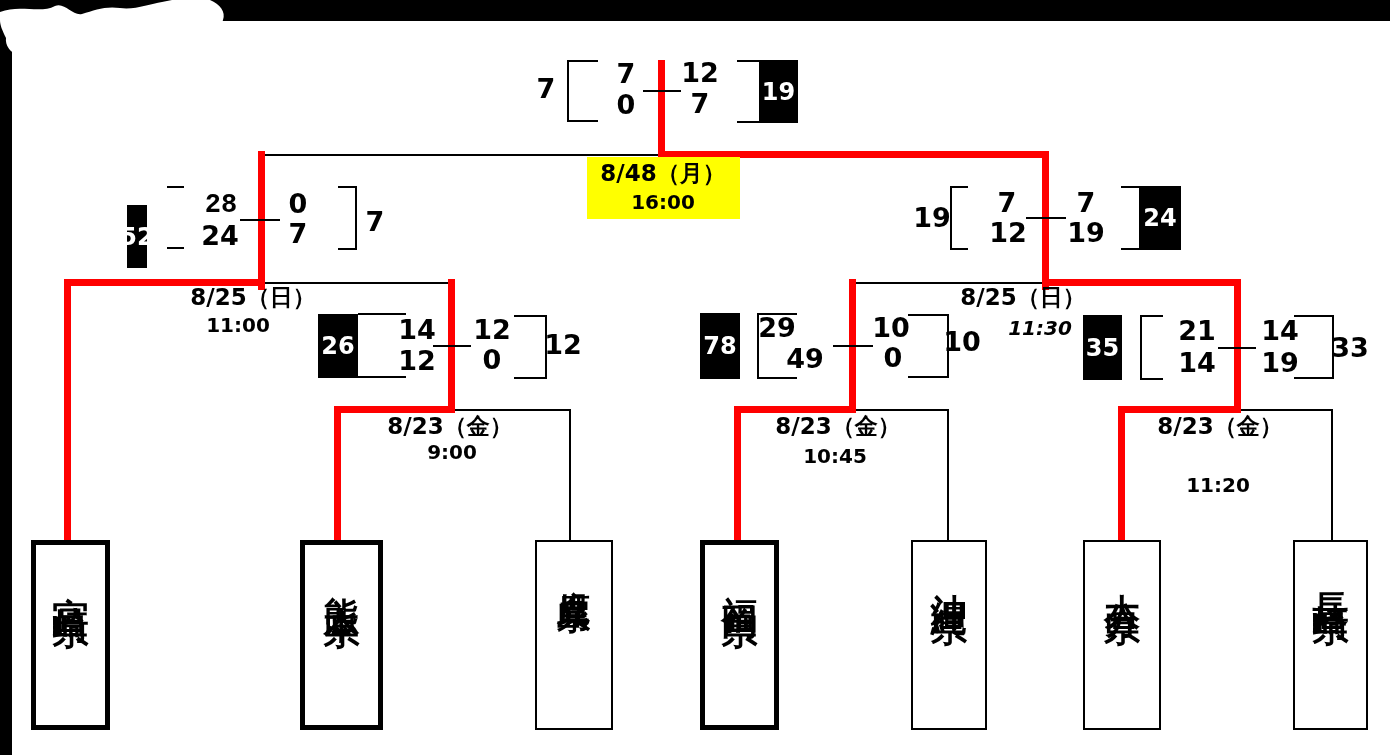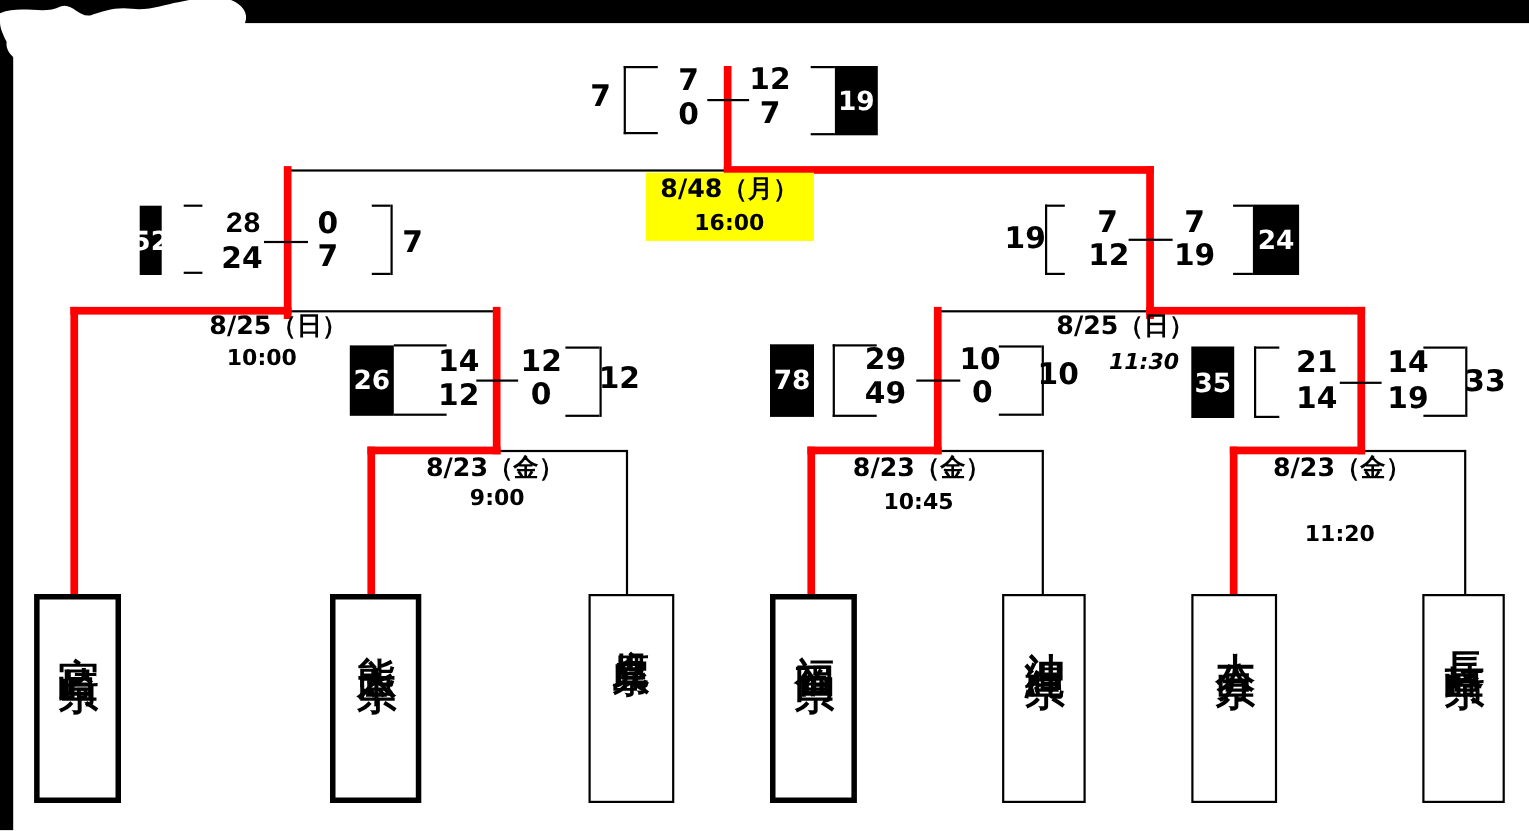--- a/index.html
+++ b/index.html
@@ -88,34 +88,34 @@
   <div class="hline" style="left:643px;top:90px;width:38px;"></div>
   <div class="score" style="left:700px;top:72px;">12</div>
   <div class="score" style="left:700px;top:103px;">7</div>
   <div class="hline" style="left:737px;top:60px;width:22px;"></div>
   <div class="hline" style="left:737px;top:121px;width:22px;"></div>
   <div class="wbox" style="left:759px;top:60px;width:39px;height:63px;">19</div>
   <div class="schedule-hl" style="left:587px;top:157px;width:153px;height:62px;"></div>
   <div class="date" style="left:663px;top:173px;">8/48（月）</div>
   <div class="time" style="left:663px;top:202px;">16:00</div>
 
-  <div class="wbox" style="left:127px;top:187px;width:20px;height:63px;">52</div>
+  <div class="wbox" style="left:127px;top:205px;width:20px;height:63px;">52</div>
   <div class="hline" style="left:167px;top:186px;width:17px;"></div>
   <div class="hline" style="left:167px;top:247px;width:17px;"></div>
   <div class="score" style="left:221px;top:205px;font-family:Liberation Mono, monospace;">28</div>
   <div class="score" style="left:220px;top:235px;">24</div>
   <div class="hline" style="left:240px;top:219px;width:40px;"></div>
   <div class="score" style="left:298px;top:203px;">0</div>
   <div class="score" style="left:298px;top:233px;">7</div>
   <div class="vline" style="left:355px;top:186px;height:64px;"></div>
   <div class="hline" style="left:338px;top:186px;width:17px;"></div>
   <div class="hline" style="left:338px;top:248px;width:17px;"></div>
   <div class="score" style="left:375px;top:221px;">7</div>
   <div class="date" style="left:253px;top:297px;">8/25（日）</div>
-  <div class="time" style="left:238px;top:325px;">10:00</div>
+  <div class="time" style="left:238px;top:325px;">11:00</div>
 
   <div class="score" style="left:932px;top:217px;">19</div>
   <div class="vline" style="left:950px;top:186px;height:64px;"></div>
   <div class="hline" style="left:950px;top:186px;width:18px;"></div>
   <div class="hline" style="left:950px;top:248px;width:18px;"></div>
   <div class="score" style="left:1007px;top:202px;">7</div>
   <div class="score" style="left:1008px;top:232px;">12</div>
   <div class="hline" style="left:1026px;top:217px;width:40px;"></div>
   <div class="score" style="left:1086px;top:202px;">7</div>
   <div class="score" style="left:1086px;top:232px;">19</div>
@@ -137,21 +137,21 @@
   <div class="hline" style="left:514px;top:315px;width:31px;"></div>
   <div class="hline" style="left:514px;top:377px;width:31px;"></div>
   <div class="score" style="left:563px;top:344px;">12</div>
   <div class="date" style="left:450px;top:426px;">8/23（金）</div>
   <div class="time" style="left:452px;top:452px;">9:00</div>
 
   <div class="wbox" style="left:700px;top:313px;width:40px;height:66px;">78</div>
   <div class="vline" style="left:757px;top:313px;height:66px;"></div>
   <div class="hline" style="left:757px;top:313px;width:40px;"></div>
   <div class="hline" style="left:757px;top:377px;width:40px;"></div>
-  <div class="score" style="left:805px;top:327px;">29</div>
+  <div class="score" style="left:777px;top:327px;">29</div>
   <div class="score" style="left:805px;top:358px;">49</div>
   <div class="hline" style="left:833px;top:345px;width:40px;"></div>
   <div class="score" style="left:891px;top:327px;">10</div>
   <div class="score" style="left:893px;top:357px;">0</div>
   <div class="vline" style="left:947px;top:314px;height:64px;"></div>
   <div class="hline" style="left:908px;top:314px;width:39px;"></div>
   <div class="hline" style="left:908px;top:376px;width:39px;"></div>
   <div class="score" style="left:962px;top:341px;">10</div>
   <div class="date" style="left:838px;top:426px;">8/23（金）</div>
   <div class="time" style="left:835px;top:456px;">10:45</div>

